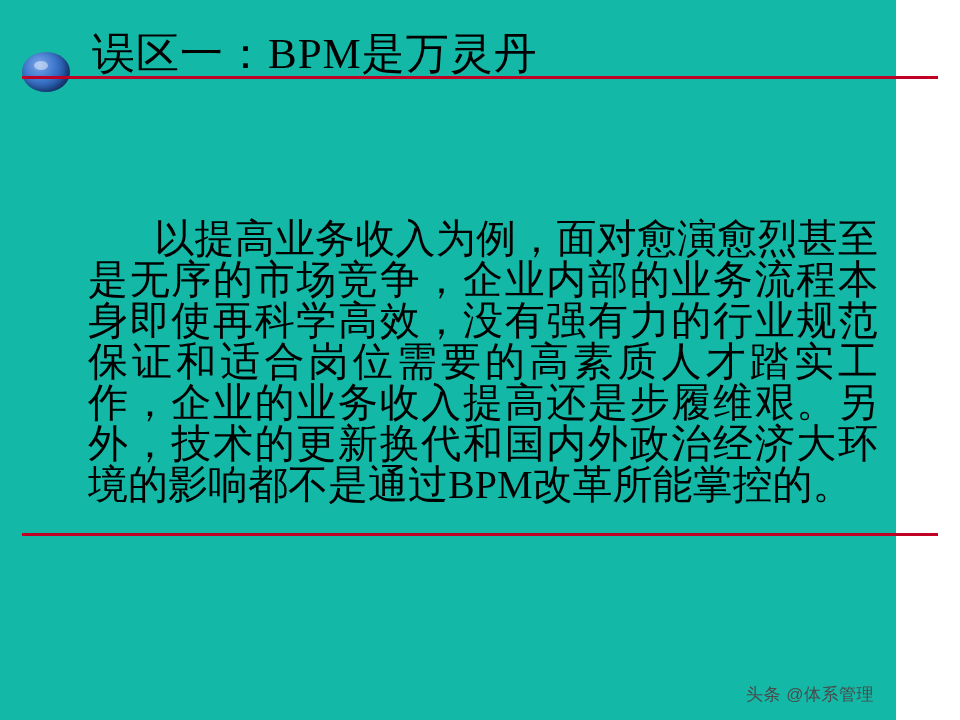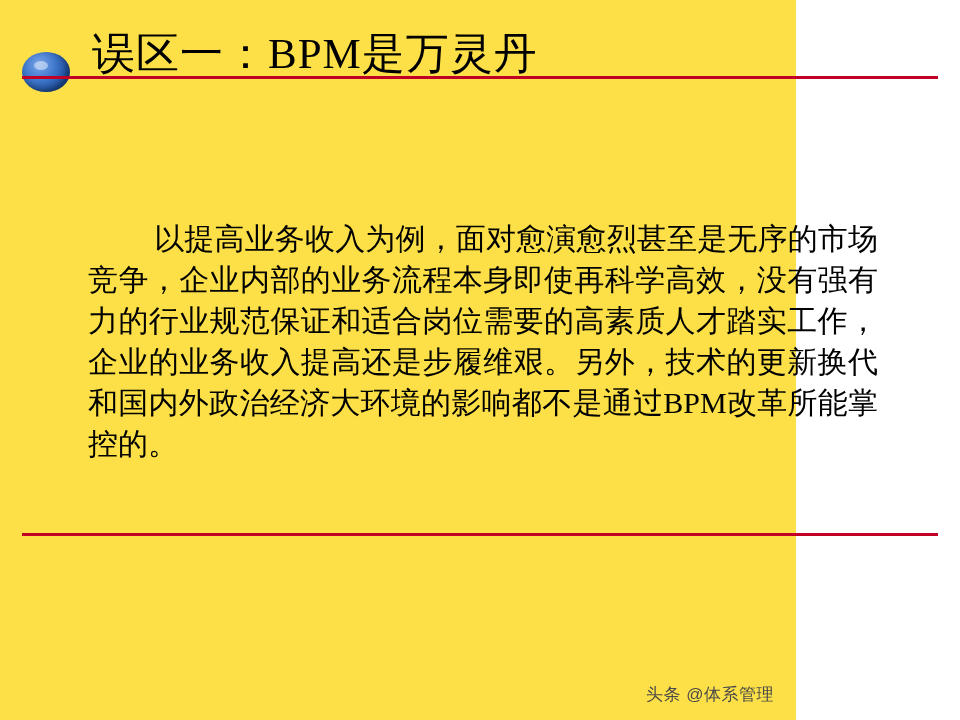--- a/index.html
+++ b/index.html
@@ -12,23 +12,23 @@
     background: #ffffff;
     font-family: "Liberation Serif", "DejaVu Serif", serif;
     overflow: hidden;
     position: relative;
   }
 
   .slide {
     position: absolute;
     left: 0;
     top: 0;
-    width: 796px;
+    width: 896px;
     height: 720px;
-    background: #fde047;
+    background: #14b8a6;
   }
 
   
   .title-row {
     position: absolute;
     left: 0;
     top: 14px;
     width: 960px;
     height: 68px;
   }
@@ -75,21 +75,21 @@
     height: 3px;
     background: #c00024;
   }
 
   
   .body-text {
     position: absolute;
     left: 88px;
     top: 218px;
     width: 790px;
-    font-size: 30px;
+    font-size: 40px;
     line-height: 41px;
     color: #000000;
     text-align: justify;
     text-justify: inter-ideograph;
     font-family: "Liberation Serif", "DejaVu Serif", serif;
   }
   .body-text .indent {
     display: inline-block;
     width: 66px;
   }

